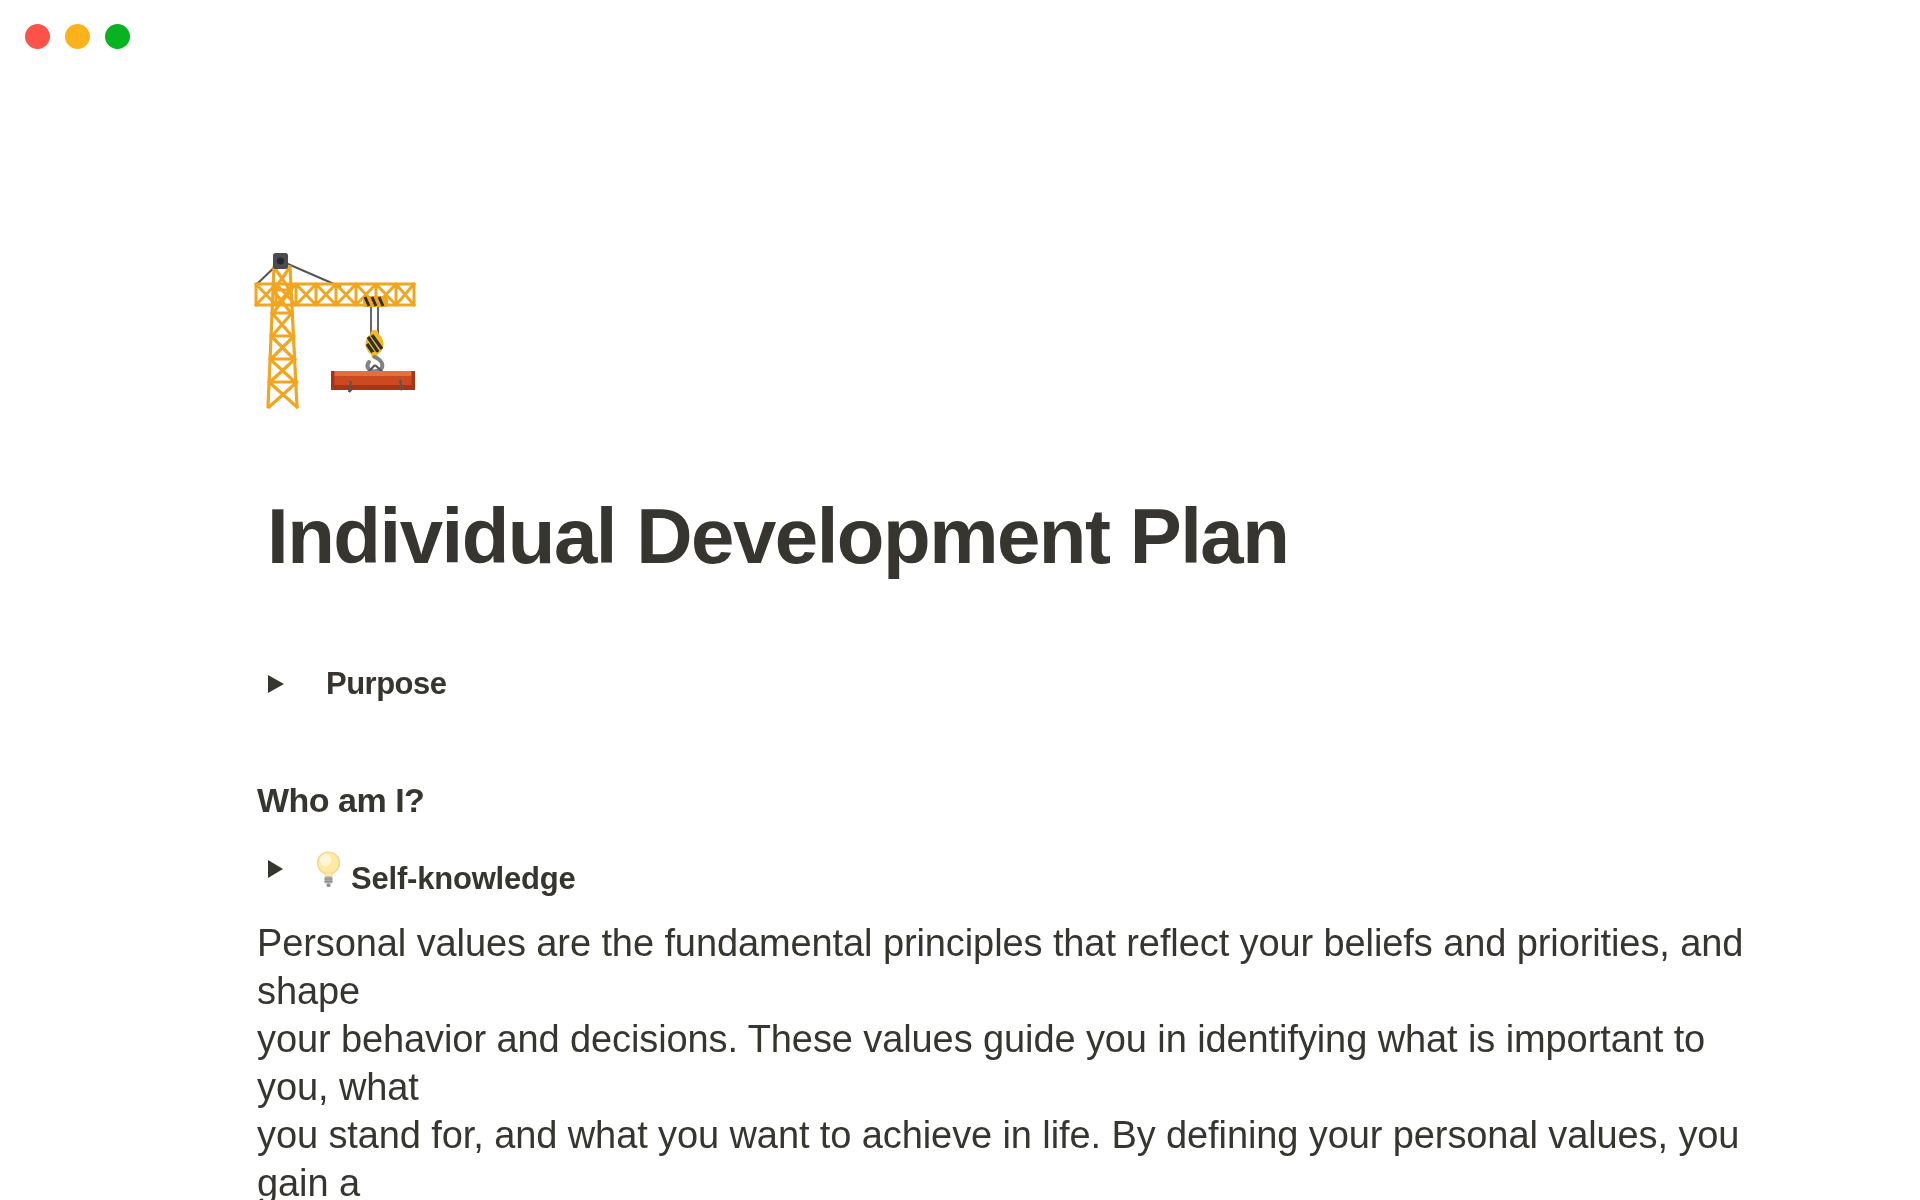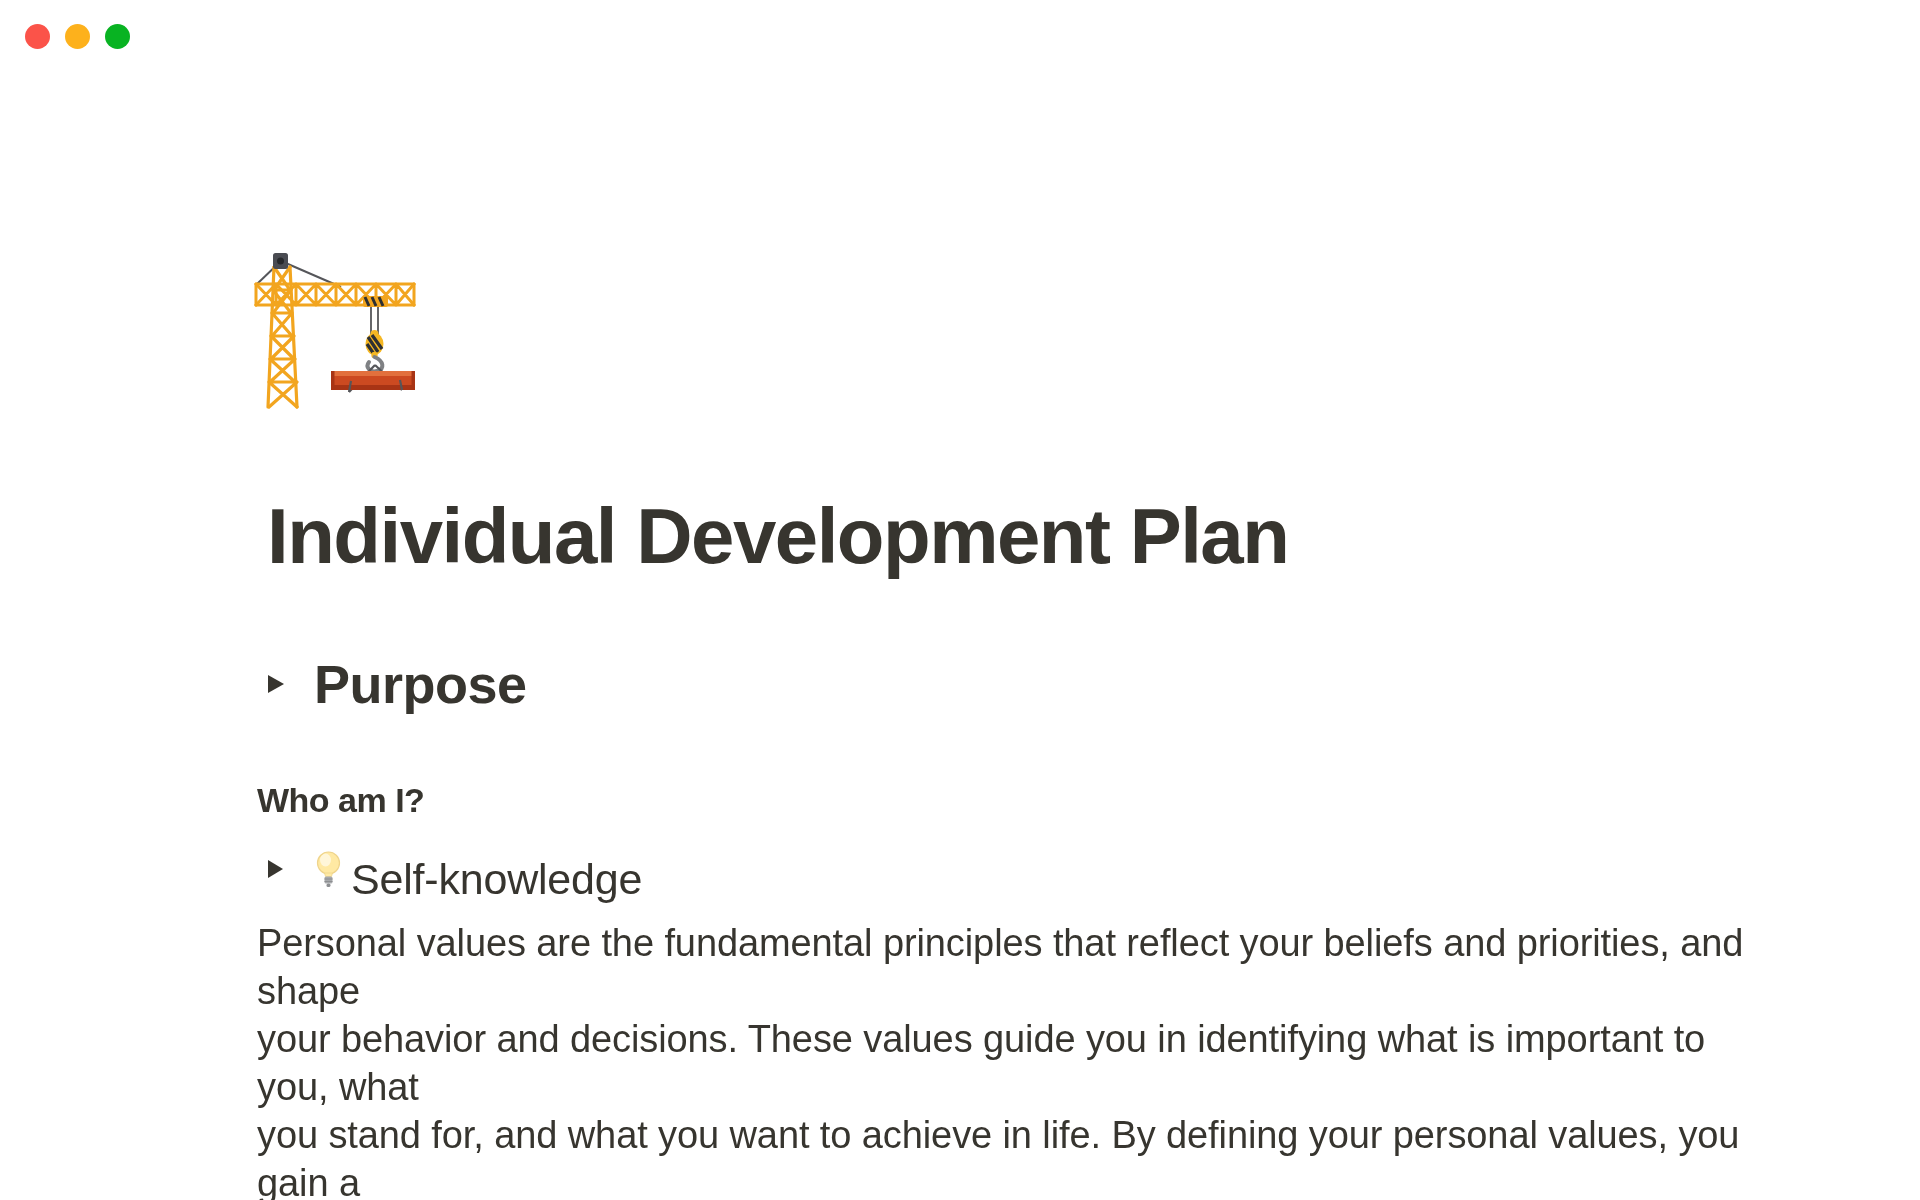--- a/index.html
+++ b/index.html
@@ -35,33 +35,33 @@
   .toggle-row { position: absolute; display: flex; align-items: center; }
   .tri {
     width: 0; height: 0;
     border-left: 16px solid #37352F;
     border-top: 9.5px solid transparent;
     border-bottom: 9.5px solid transparent;
     flex: 0 0 auto; cursor: pointer;
   }
   .toggle-purpose { left: 268px; top: 656px; height: 56px; }
   .toggle-purpose .label {
-    margin-left: 30px; font-size: 54px; font-weight: 700;
+    margin-left: 42px; font-size: 31px; font-weight: 700;
     letter-spacing: -0.5px; line-height: 56px; white-space: nowrap;
   }
   .heading-who {
     position: absolute; left: 257px; top: 773px;
     font-size: 34px; font-weight: 700; letter-spacing: -0.5px;
     line-height: 55px; white-space: nowrap;
   }
   .toggle-self { left: 268px; top: 848px; height: 42px; }
   .toggle-self .tri { border-left-width: 15px; border-top-width: 9px; border-bottom-width: 9px; }
   .bulb { margin-left: 32px; flex: 0 0 auto; }
   .toggle-self .label {
-    margin-left: 9px; font-size: 43px; font-weight: 400;
+    margin-left: 9px; font-size: 31px; font-weight: 700;
     line-height: 42px; white-space: nowrap; letter-spacing: -0.2px; margin-top: 20px;
   }
 
   
   .body-paragraph {
     position: absolute; left: 257px; top: 919px; width: 1490px;
     font-size: 38px; line-height: 48px; font-weight: 400;
     color: #37352F; white-space: pre-line; letter-spacing: -0.1px;
   }
 </style>

